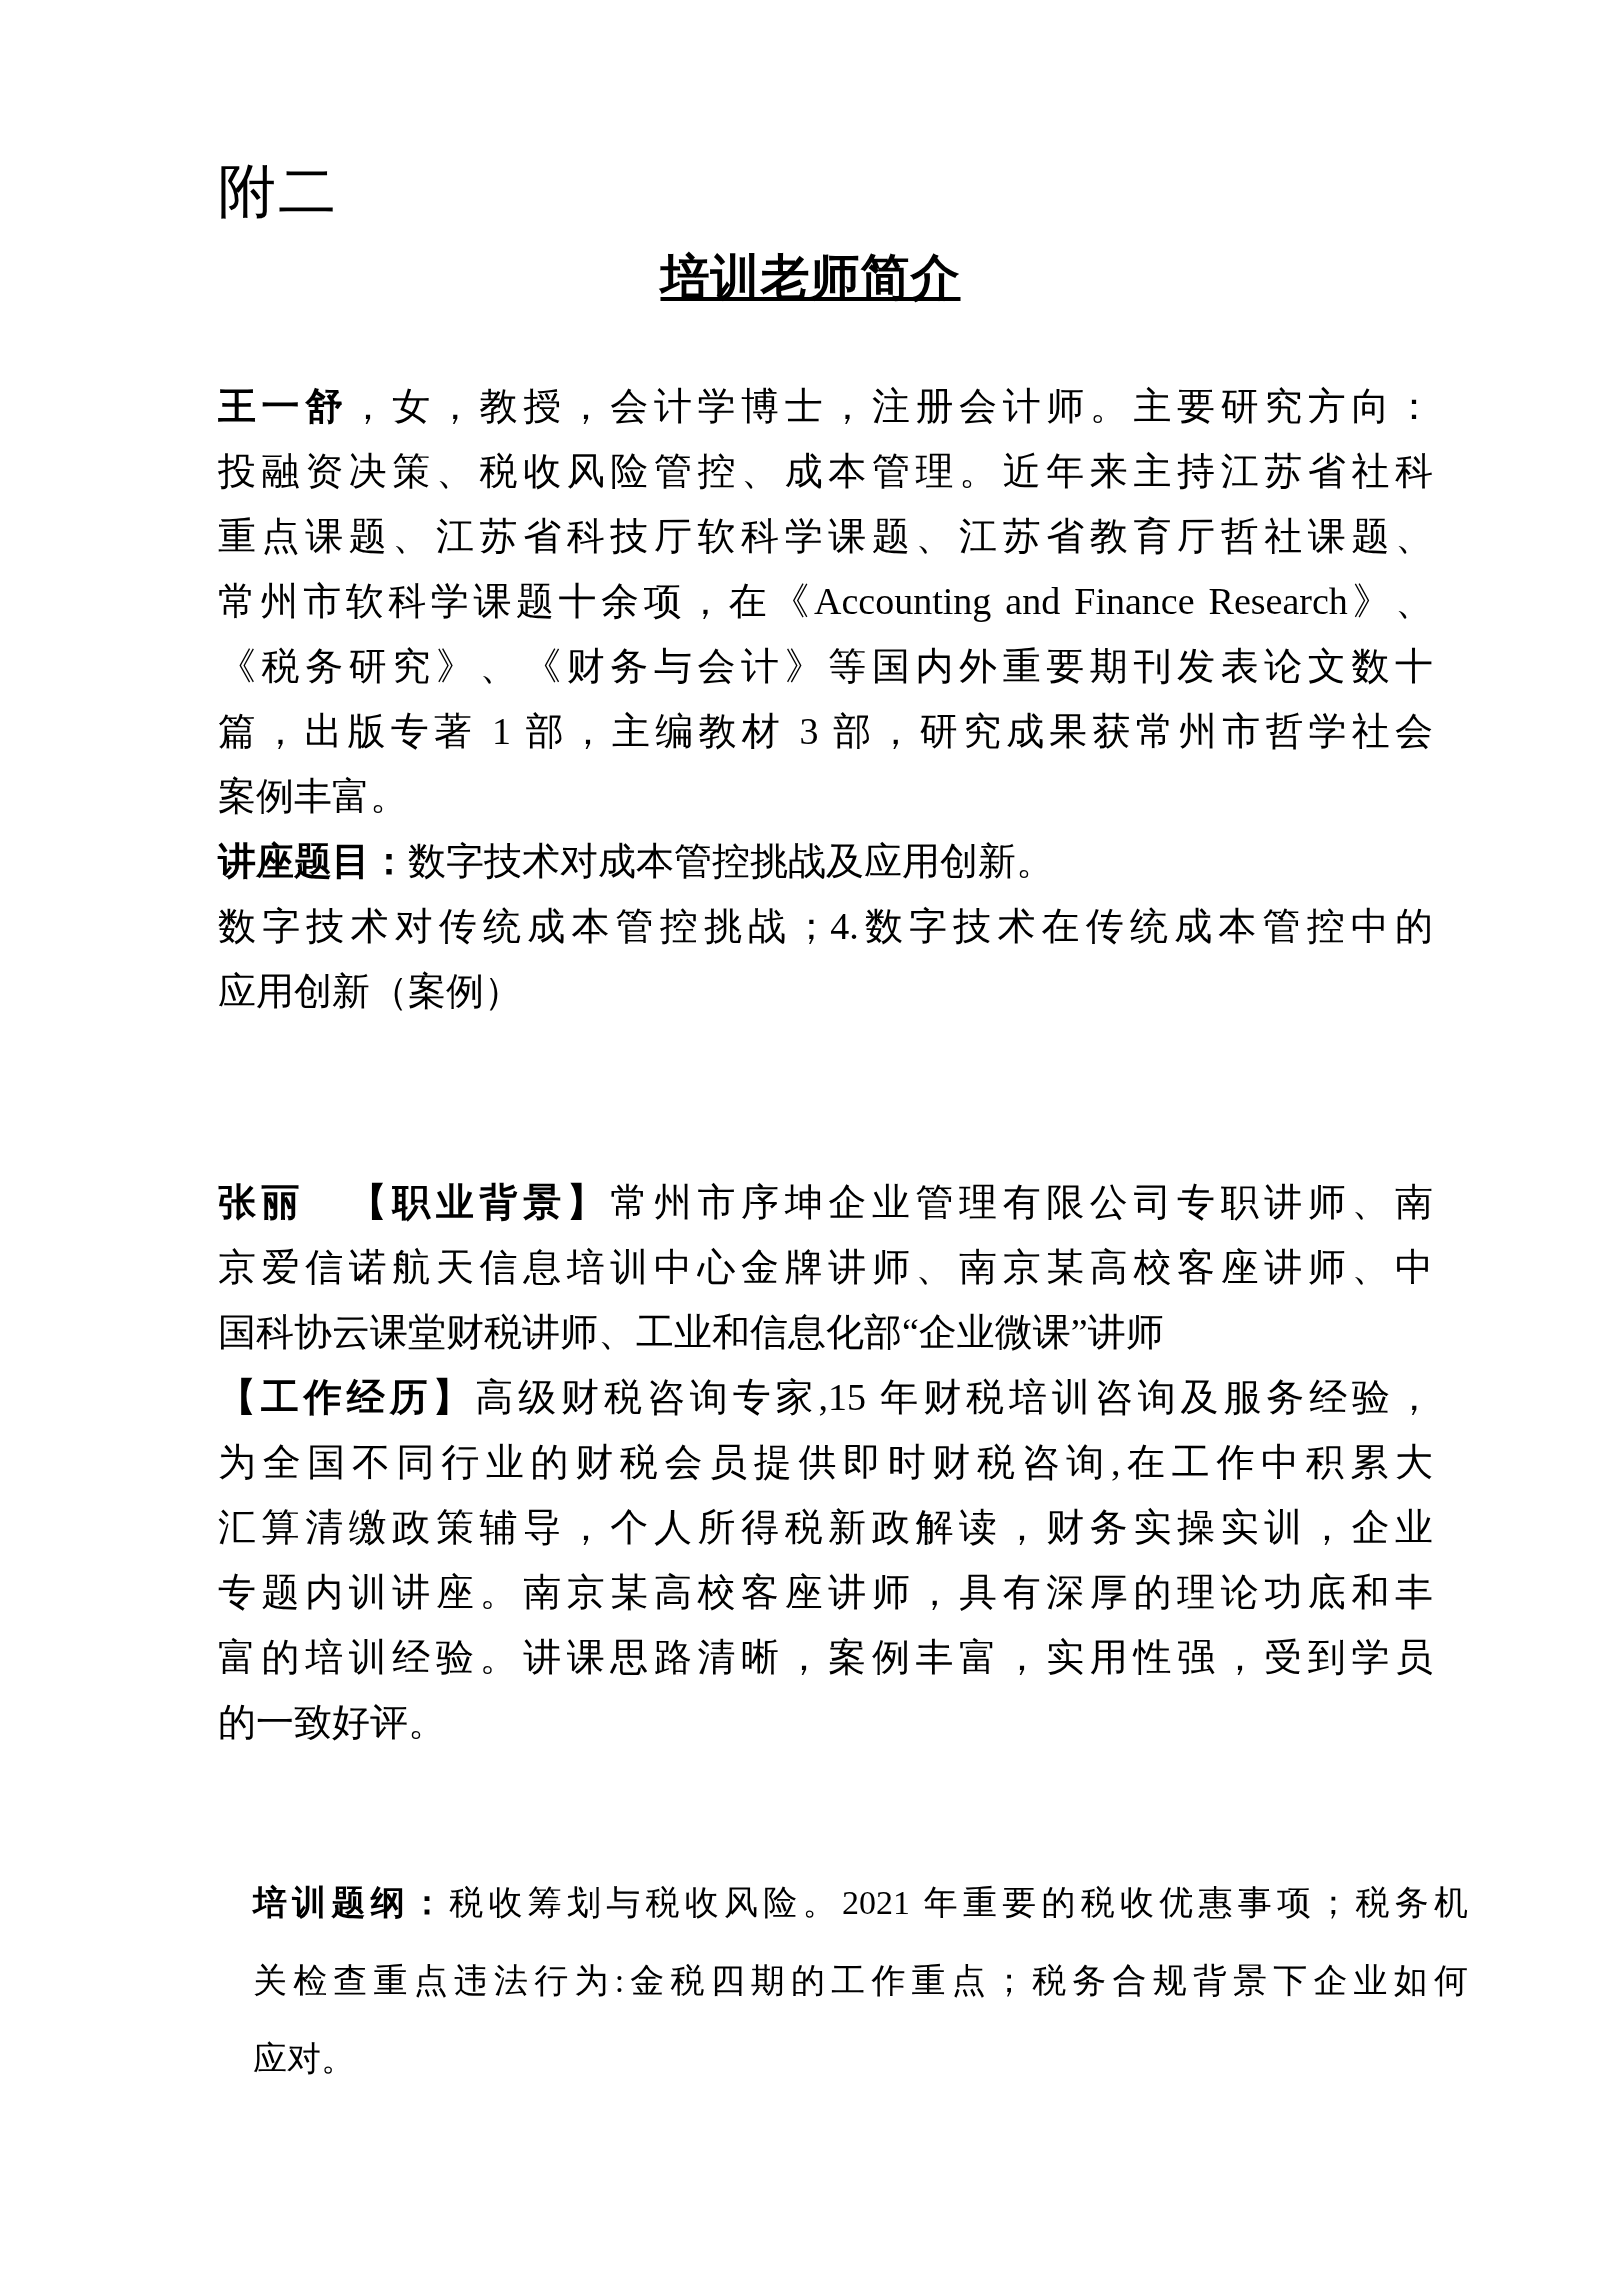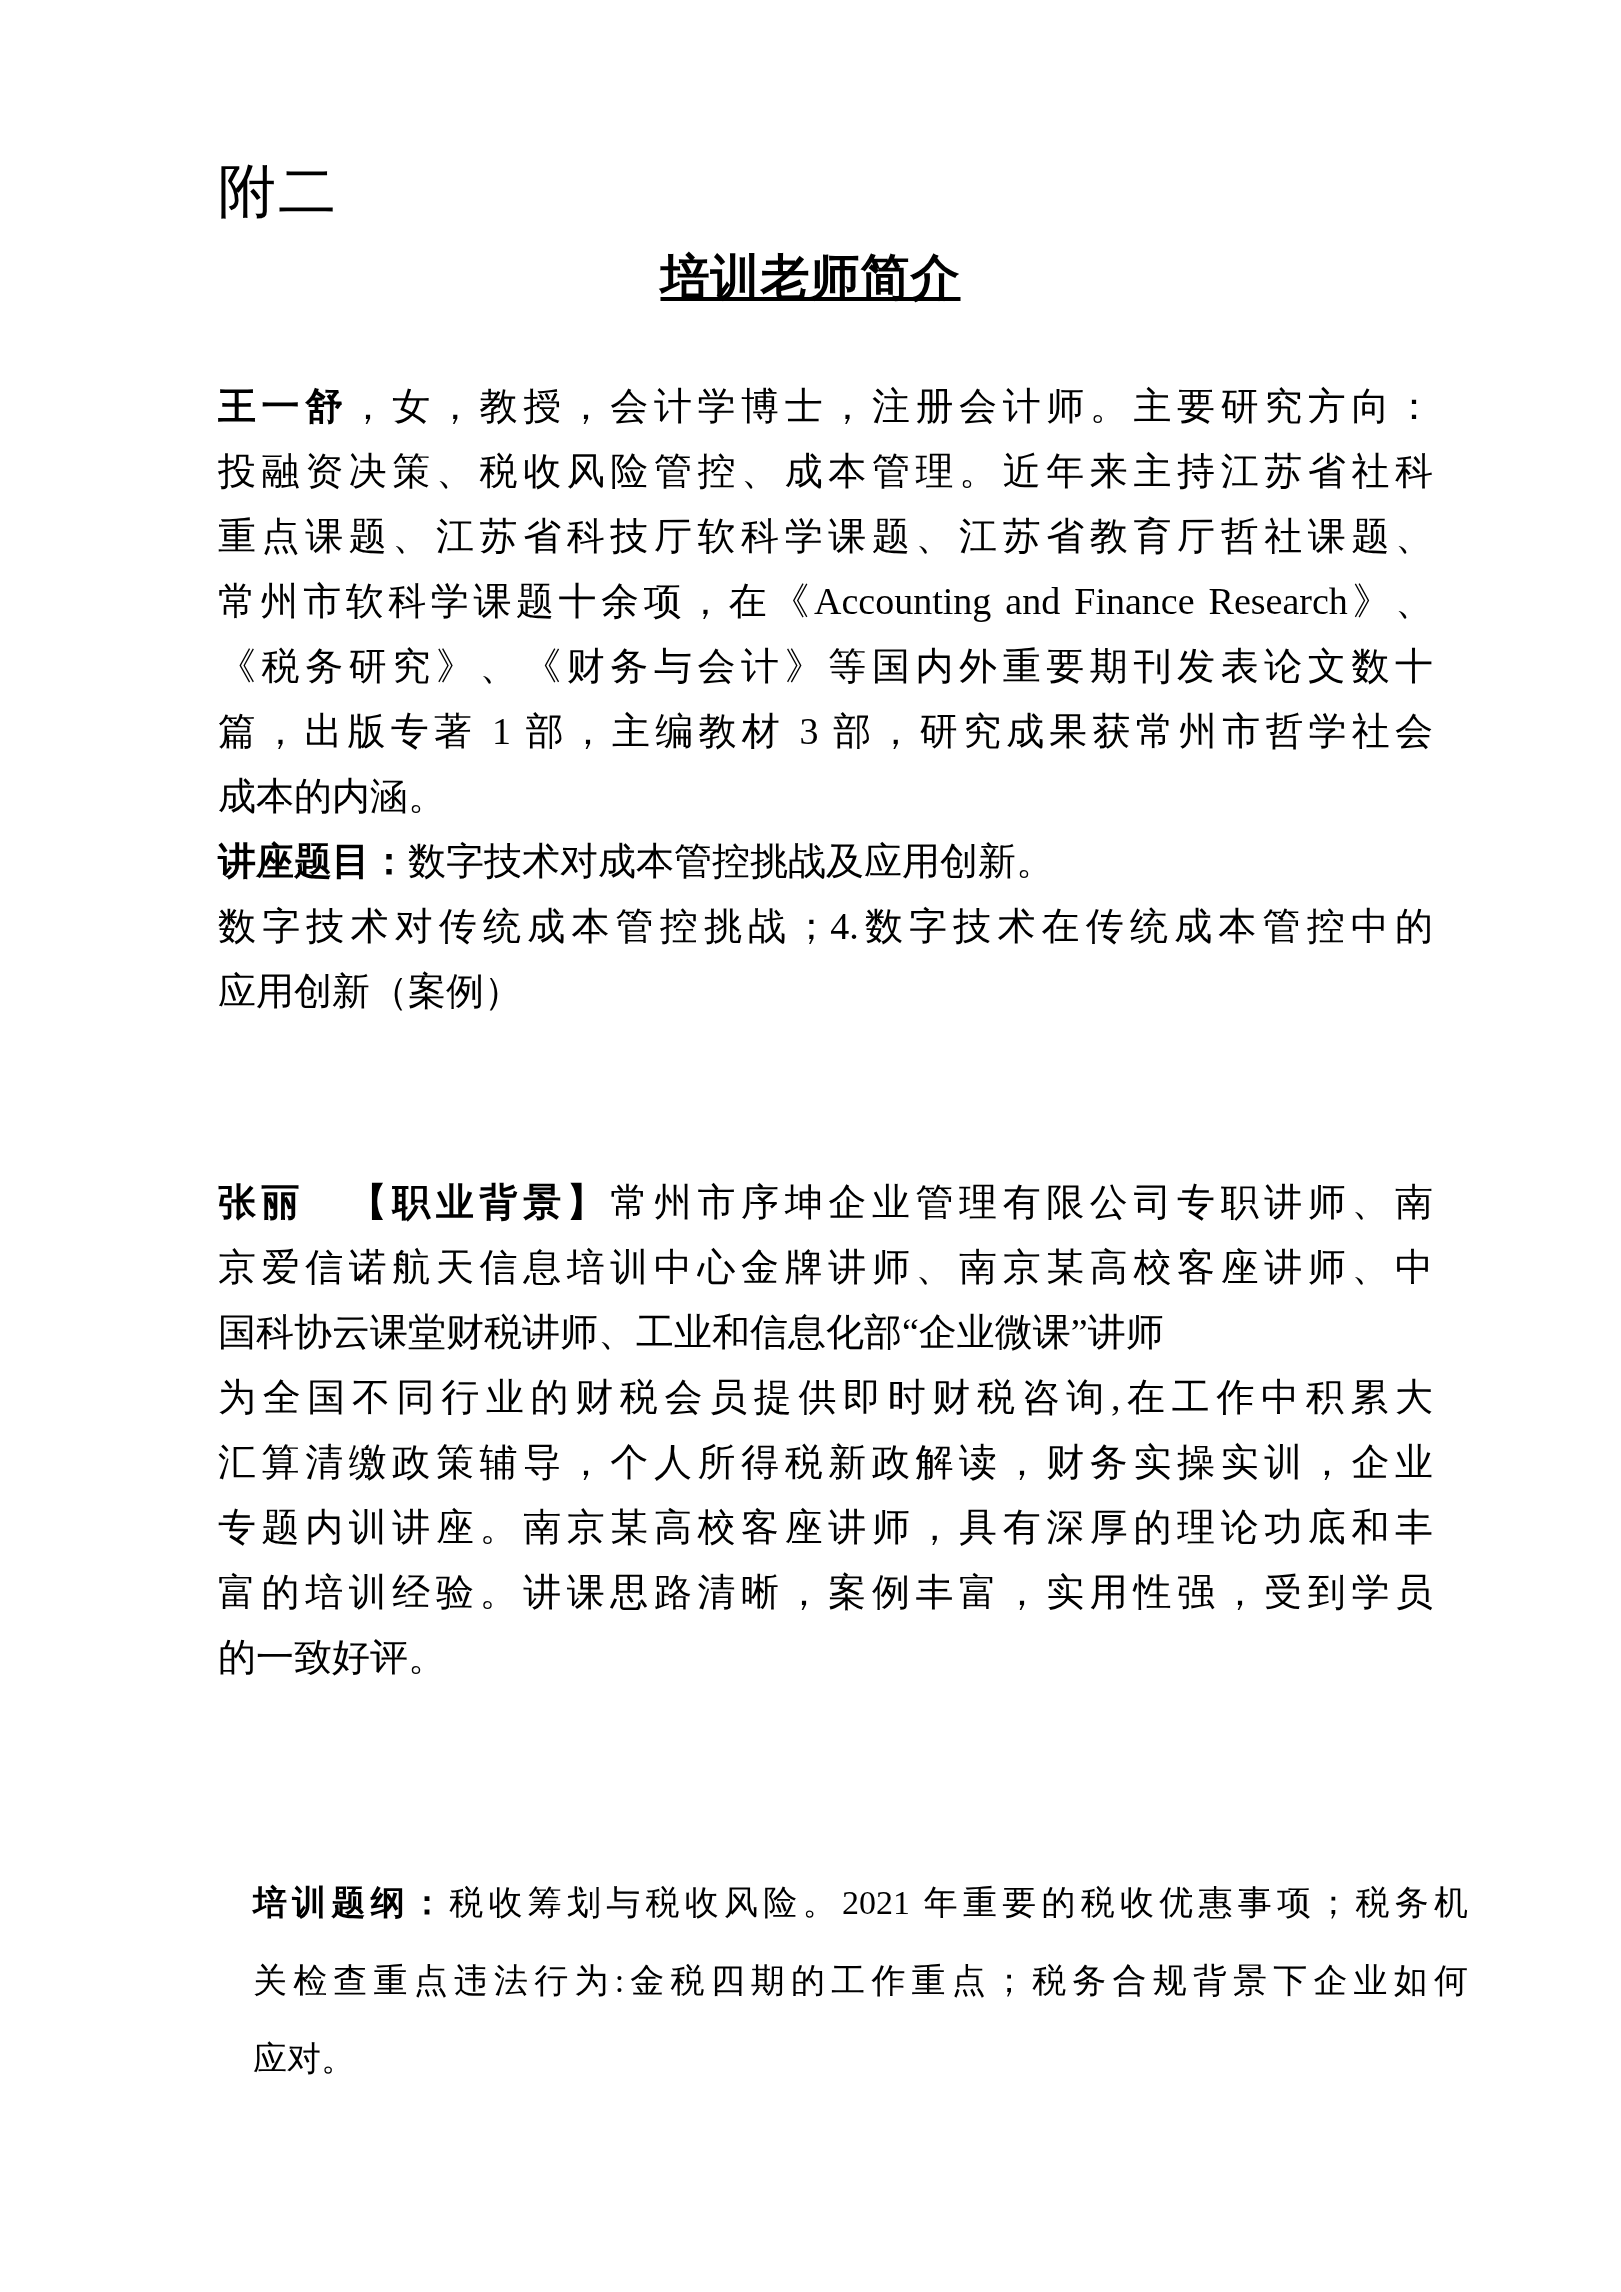--- a/index.html
+++ b/index.html
@@ -67,29 +67,30 @@
   <div class="annex">附二</div>
   <h1 class="title">培训老师简介</h1>
   <div class="doc-body" id="doc-body">
       <div class="para" id="para-1">
         <div class="line just"><span class="seg bold">王一舒</span><span class="seg">，女，教授，会计学博士，注册会计师。主要研究方向：</span></div>
         <div class="line just"><span class="seg">投融资决策、税收风险管控、成本管理。近年来主持江苏省社科</span></div>
         <div class="line just"><span class="seg">重点课题、江苏省科技厅软科学课题、江苏省教育厅哲社课题、</span></div>
         <div class="line just"><span class="seg">常州市软科学课题十余项，在《Accounting and Finance Research》、</span></div>
         <div class="line just"><span class="seg">《税务研究》、《财务与会计》等国内外重要期刊发表论文数十</span></div>
         <div class="line just"><span class="seg">篇，出版专著 1 部，主编教材 3 部，研究成果获常州市哲学社会</span></div>
-        <div class="line"><span class="seg">成本的内涵。</span></div>
+        <div class="line"><span class="seg">案例丰富。</span></div>
         <div class="line"><span class="seg bold">讲座题目：</span><span class="seg">数字技术对成本管控挑战及应用创新。</span></div>
         <div class="line just"><span class="seg">数字技术对传统成本管控挑战；4.数字技术在传统成本管控中的</span></div>
         <div class="line"><span class="seg">应用创新（案例）</span></div>
       </div>
       <div class="para" id="para-2">
         <div class="line just"><span class="seg bold">张丽</span><span class="seg">　</span><span class="seg bold">【职业背景】</span><span class="seg">常州市序坤企业管理有限公司专职讲师、南</span></div>
         <div class="line just"><span class="seg">京爱信诺航天信息培训中心金牌讲师、南京某高校客座讲师、中</span></div>
         <div class="line"><span class="seg">国科协云课堂财税讲师、工业和信息化部“企业微课”讲师</span></div>
+        <div class="line just"><span class="seg bold">【工作经历】</span><span class="seg">高级财税咨询专家,15 年财税培训咨询及服务经验，</span></div>
         <div class="line just"><span class="seg">为全国不同行业的财税会员提供即时财税咨询,在工作中积累大</span></div>
         <div class="line just"><span class="seg">汇算清缴政策辅导，个人所得税新政解读，财务实操实训，企业</span></div>
         <div class="line just"><span class="seg">专题内训讲座。南京某高校客座讲师，具有深厚的理论功底和丰</span></div>
         <div class="line just"><span class="seg">富的培训经验。讲课思路清晰，案例丰富，实用性强，受到学员</span></div>
         <div class="line"><span class="seg">的一致好评。</span></div>
       </div>
       <div class="para small" id="para-3">
         <div class="line just"><span class="seg bold">培训题纲：</span><span class="seg">税收筹划与税收风险。2021 年重要的税收优惠事项；税务机</span></div>
         <div class="line just"><span class="seg">关检查重点违法行为:金税四期的工作重点；税务合规背景下企业如何</span></div>
         <div class="line"><span class="seg">应对。</span></div>

